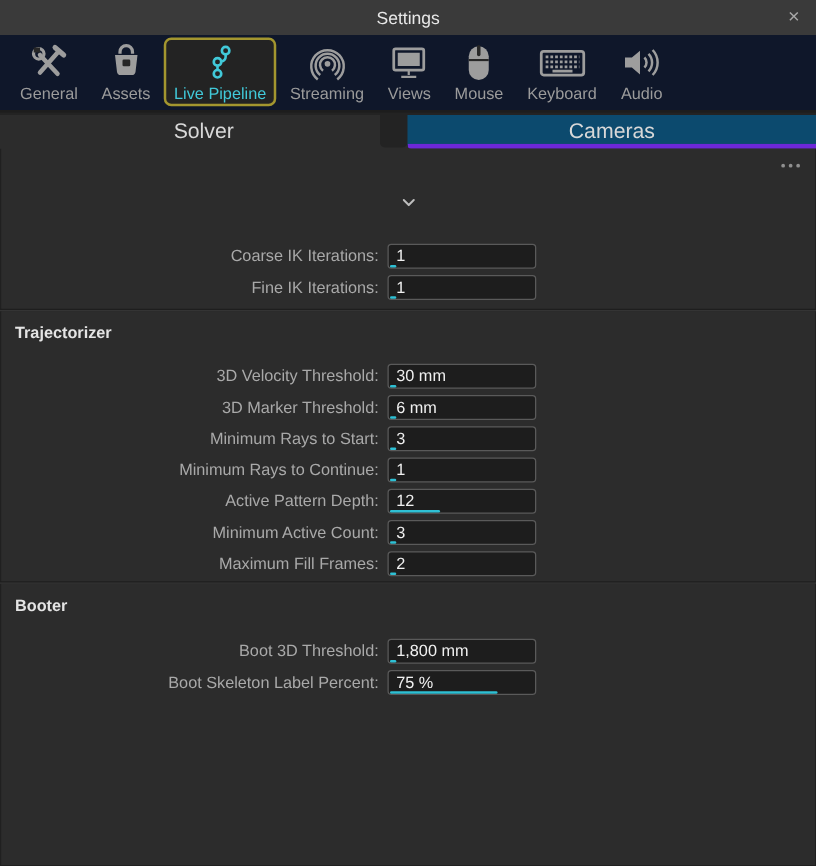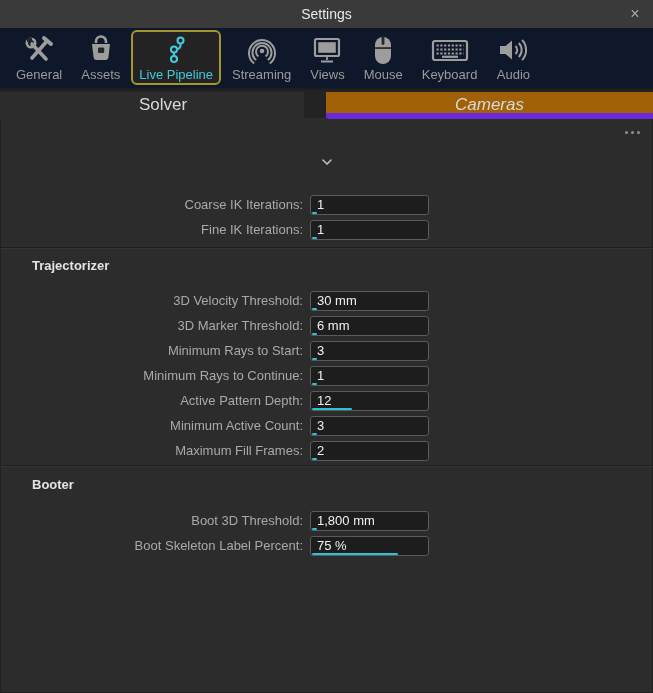--- a/index.html
+++ b/index.html
@@ -28,22 +28,22 @@
   .tb-item.selected .tb-label { color:#41c9d9; }
 
   
   .tabbar { position:absolute; top:88px; left:0; width:653px; height:29px; background:#232323;
             border-top:2px solid #1d1d1d; }
   .tab { position:absolute; top:2px; height:27px; line-height:26px; text-align:center;
          font-size:17px; color:#d8d8d8; cursor:pointer; }
   .tab-solver { left:0; width:326px; background:#2c2c2c; }
   .tab-gap { position:absolute; top:2px; left:304px; width:22px; height:26px; background:#232323;
              border-radius:0 0 4px 4px; }
-  .tab-cameras { left:326px; width:327px; background:#a16207; border-bottom:6px solid #6d28d9;
-                 border-radius:0 0 0 3px;font-style:italic; }
+  .tab-cameras { left:326px; width:327px; background:#0c4a6e; border-bottom:4px solid #6d28d9;
+                 border-radius:0 0 0 3px; }
 
   
   .content { position:absolute; top:117px; left:0; right:0; bottom:0; }
   .overflow-dots { position:absolute; top:12px; right:11px; display:flex; gap:3px; cursor:pointer; padding:2px; }
   .overflow-dots i { width:3px; height:3px; border-radius:50%; background:#909090; display:block; }
 
   .presets-row { margin-top:36px; display:flex; align-items:center; justify-content:center;
                  gap:11px; cursor:pointer; height:18px; }
   .presets-label { color:#d6d6d6; font-size:14px; }
 
@@ -58,21 +58,21 @@
   .fbox input { position:absolute; inset:0; width:100%; height:100%; background:transparent;
                 border:none; outline:none; color:#f0f0f0; font-size:13px; padding:0 0 1px 6px;
                 font-family:"Liberation Sans", sans-serif; }
   .fbox::after { content:""; position:absolute; left:1px; bottom:0; height:2px; width:5px;
                  background:#2ec0d4; border-radius:1px; }
   .fbox.u-md::after { width:40px; }
   .fbox.u-lg::after { width:86px; }
 
   .sep { margin-top:5px; height:2px; background:#1e1e1e; border-bottom:1px solid #343434; }
   .sep2 { margin-top:2px; }
-  .sec-header { margin-top:9px; padding-left:32px; color:#e4e4e4; font-size:13px;
+  .sec-header { margin-top:9px; padding-left:12px; color:#e4e4e4; font-size:13px;
                 font-weight:bold; line-height:16px; }
   .sec-header.booter { margin-top:10px; }
 
   svg { display:block; }
 </style>
 </head>
 <body>
 
 <div class="dialog">
 

